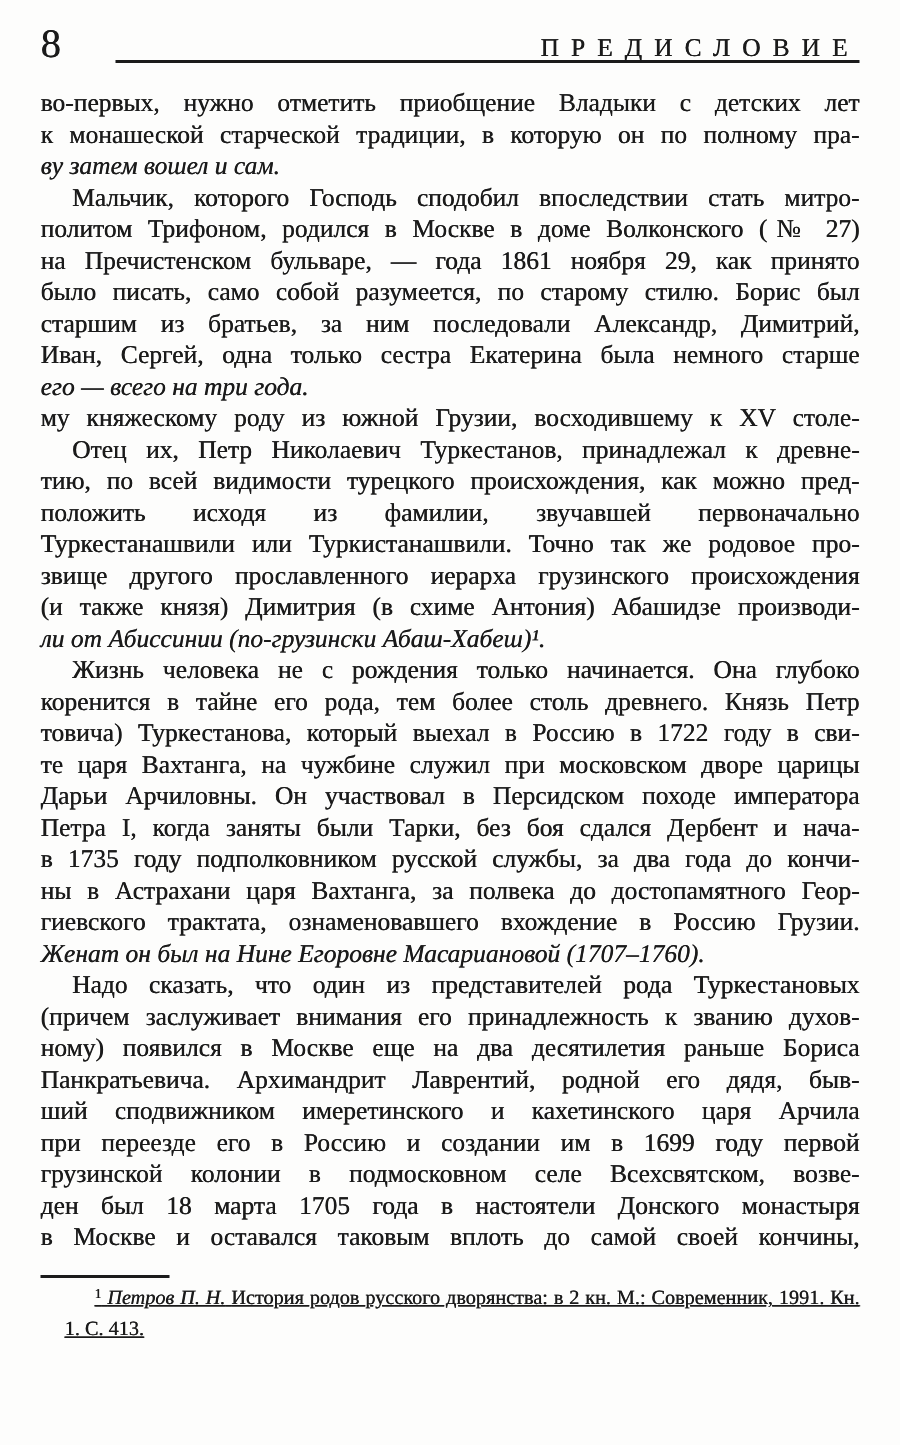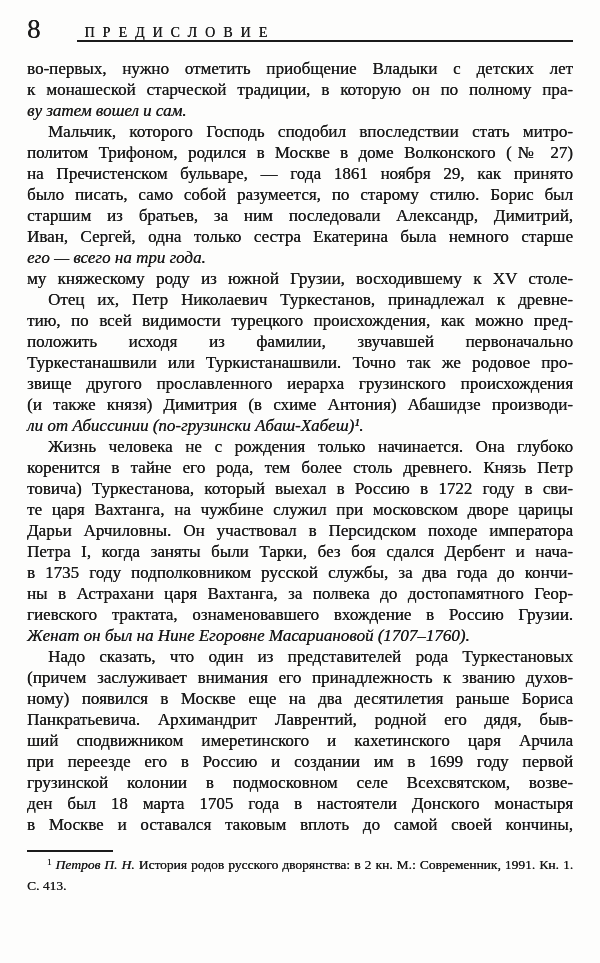--- a/index.html
+++ b/index.html
@@ -34,22 +34,22 @@
   .head-rule{
     flex:1 1 auto;
     position:relative;
     margin-left:36px;
     border-bottom:2px solid var(--ink);
     height:28px;
   }
   .head-title{
     position:absolute;
     left:0;right:0;bottom:0;
-    text-align:left;
-    font-size:14px;
+    text-align:right;
+    font-size:17px;
     line-height:1;
     letter-spacing:8px;
     padding-left:8px; 
     white-space:nowrap;
   }
   
   .body-text{
     margin-top:16px;
     font-size:17px;
     line-height:21px;
@@ -63,25 +63,26 @@
   .tline-indent{text-indent:21px;}
   .tline-last{text-align-last:left;font-style:italic;}
   
   .footnote-rule{
     margin-top:15px;
     width:86px;
     border-top:2px solid var(--ink);
     height:0;
   }
   .footnote{
-    margin:2px 0 0 0;
+    margin:2px 0 0 16px;
     font-size:13.5px;
     line-height:21px;
     text-align:justify;
     text-indent:20px;
+    text-decoration:underline;
   }
   .footnote sup{
     font-size:9px;
     line-height:0;
     vertical-align:4px;
   }
   .footnote .fn-author{font-style:italic;}
 </style>
 </head>
 <body>

